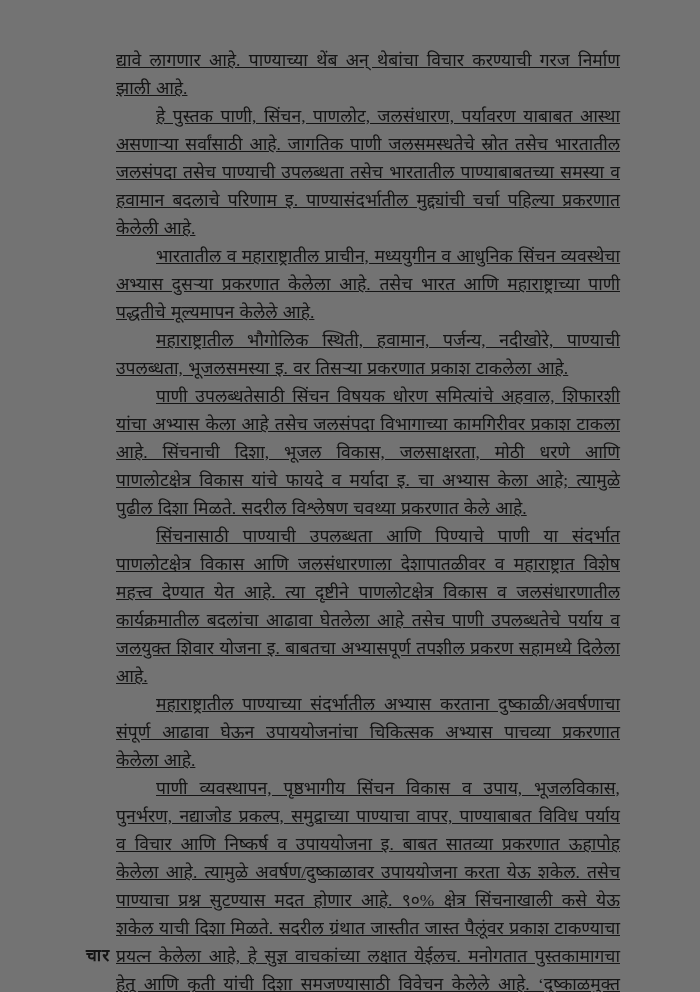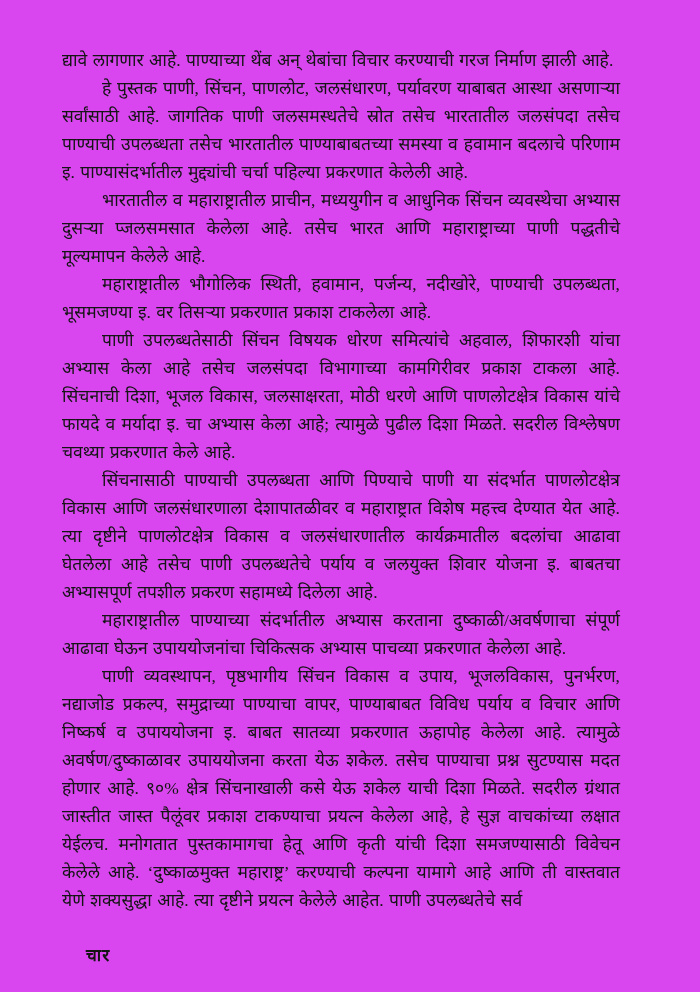--- a/index.html
+++ b/index.html
@@ -11,23 +11,24 @@
     width: 700px;
     height: 992px;
     position: relative;
     font-family: "Liberation Serif", "DejaVu Serif", serif;
     color: #141414;
   }
   .page {
     box-sizing: border-box;
     width: 700px;
     height: 992px;
-    padding: 46px 80px 60px 62px;
+    padding: 46px 80px 60px 116px;
     position: relative;
-    background: #d946ef;
+    background: #737373;
+    text-decoration: underline;
   }
   .text-block p {
     margin: 0;
     font-size: 17.5px;
     line-height: 28px;
     text-align: justify;
     text-indent: 40px;
     word-spacing: 1px;
   }
   .text-block p.no-indent {
@@ -44,22 +45,22 @@
     letter-spacing: 1px;
   }
 </style>
 </head>
 <body>
 
 <div class="page">
   <div class="text-block">
     <p class="no-indent">द्यावे लागणार आहे. पाण्याच्या थेंब अन् थेबांचा विचार करण्याची गरज निर्माण झाली आहे.</p>
     <p>हे पुस्तक पाणी, सिंचन, पाणलोट, जलसंधारण, पर्यावरण याबाबत आस्था असणाऱ्या सर्वांसाठी आहे. जागतिक पाणी जलसमस्धतेचे स्रोत तसेच भारतातील जलसंपदा तसेच पाण्याची उपलब्धता तसेच भारतातील पाण्याबाबतच्या समस्या व हवामान बदलाचे परिणाम इ. पाण्यासंदर्भातील मुद्द्यांची चर्चा पहिल्या प्रकरणात केलेली आहे.</p>
-    <p>भारतातील व महाराष्ट्रातील प्राचीन, मध्ययुगीन व आधुनिक सिंचन व्यवस्थेचा अभ्यास दुसऱ्या प्जलसमसात केलेला आहे. तसेच भारत आणि महाराष्ट्राच्या पाणी पद्धतीचे मूल्यमापन केलेले आहे.</p>
-    <p>महाराष्ट्रातील भौगोलिक स्थिती, हवामान, पर्जन्य, नदीखोरे, पाण्याची उपलब्धता, भूसमजण्या इ. वर तिसऱ्या प्रकरणात प्रकाश टाकलेला आहे.</p>
+    <p>भारतातील व महाराष्ट्रातील प्राचीन, मध्ययुगीन व आधुनिक सिंचन व्यवस्थेचा अभ्यास दुसऱ्या प्रकरणात केलेला आहे. तसेच भारत आणि महाराष्ट्राच्या पाणी पद्धतीचे मूल्यमापन केलेले आहे.</p>
+    <p>महाराष्ट्रातील भौगोलिक स्थिती, हवामान, पर्जन्य, नदीखोरे, पाण्याची उपलब्धता, भूजलसमस्या इ. वर तिसऱ्या प्रकरणात प्रकाश टाकलेला आहे.</p>
     <p>पाणी उपलब्धतेसाठी सिंचन विषयक धोरण समित्यांचे अहवाल, शिफारशी यांचा अभ्यास केला आहे तसेच जलसंपदा विभागाच्या कामगिरीवर प्रकाश टाकला आहे. सिंचनाची दिशा, भूजल विकास, जलसाक्षरता, मोठी धरणे आणि पाणलोटक्षेत्र विकास यांचे फायदे व मर्यादा इ. चा अभ्यास केला आहे; त्यामुळे पुढील दिशा मिळते. सदरील विश्लेषण चवथ्या प्रकरणात केले आहे.</p>
     <p>सिंचनासाठी पाण्याची उपलब्धता आणि पिण्याचे पाणी या संदर्भात पाणलोटक्षेत्र विकास आणि जलसंधारणाला देशापातळीवर व महाराष्ट्रात विशेष महत्त्व देण्यात येत आहे. त्या दृष्टीने पाणलोटक्षेत्र विकास व जलसंधारणातील कार्यक्रमातील बदलांचा आढावा घेतलेला आहे तसेच पाणी उपलब्धतेचे पर्याय व जलयुक्त शिवार योजना इ. बाबतचा अभ्यासपूर्ण तपशील प्रकरण सहामध्ये दिलेला आहे.</p>
     <p>महाराष्ट्रातील पाण्याच्या संदर्भातील अभ्यास करताना दुष्काळी/अवर्षणाचा संपूर्ण आढावा घेऊन उपाययोजनांचा चिकित्सक अभ्यास पाचव्या प्रकरणात केलेला आहे.</p>
     <p>पाणी व्यवस्थापन, पृष्ठभागीय सिंचन विकास व उपाय, भूजलविकास, पुनर्भरण, नद्याजोड प्रकल्प, समुद्राच्या पाण्याचा वापर, पाण्याबाबत विविध पर्याय व विचार आणि निष्कर्ष व उपाययोजना इ. बाबत सातव्या प्रकरणात ऊहापोह केलेला आहे. त्यामुळे अवर्षण/दुष्काळावर उपाययोजना करता येऊ शकेल. तसेच पाण्याचा प्रश्न सुटण्यास मदत होणार आहे. ९०% क्षेत्र सिंचनाखाली कसे येऊ शकेल याची दिशा मिळते. सदरील ग्रंथात जास्तीत जास्त पैलूंवर प्रकाश टाकण्याचा प्रयत्न केलेला आहे, हे सुज्ञ वाचकांच्या लक्षात येईलच. मनोगतात पुस्तकामागचा हेतू आणि कृती यांची दिशा समजण्यासाठी विवेचन केलेले आहे. ‘दुष्काळमुक्त महाराष्ट्र’ करण्याची कल्पना यामागे आहे आणि ती वास्तवात येणे शक्यसुद्धा आहे. त्या दृष्टीने प्रयत्न केलेले आहेत. पाणी उपलब्धतेचे सर्व</p>
   </div>
 
   <div class="footer">चार</div>
 </div>
 
 </body></html>

